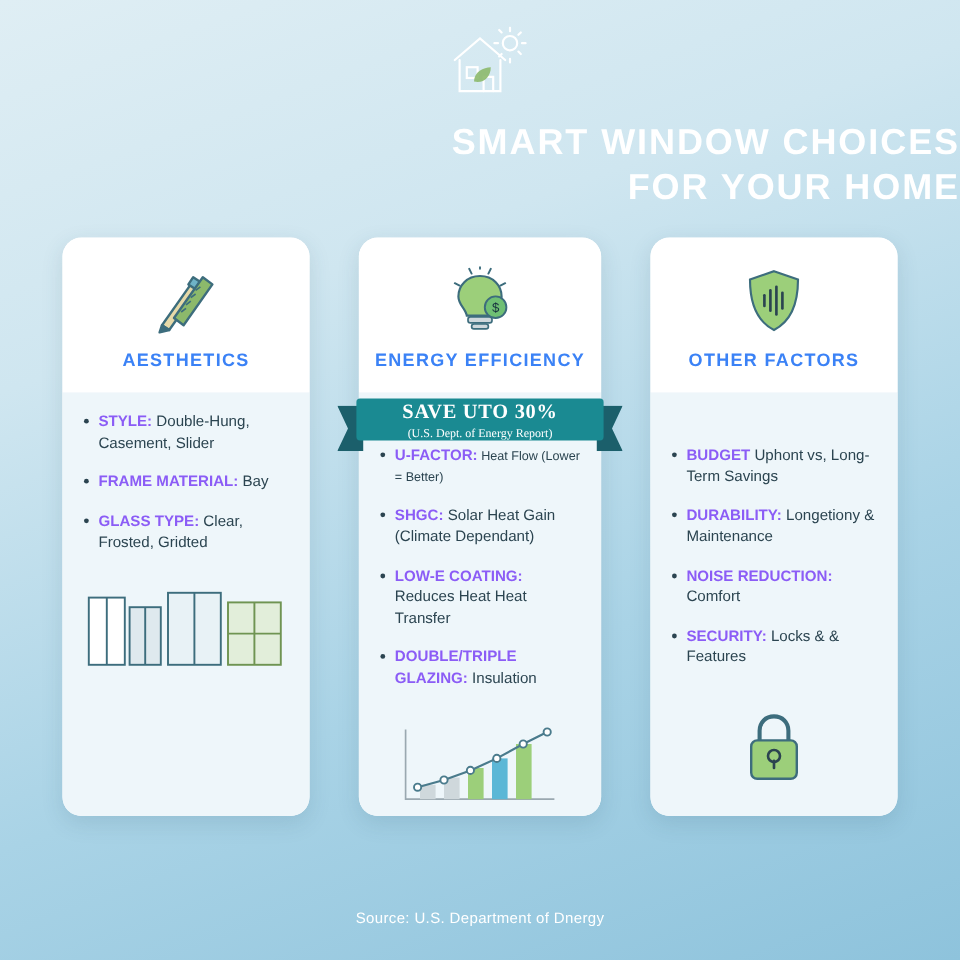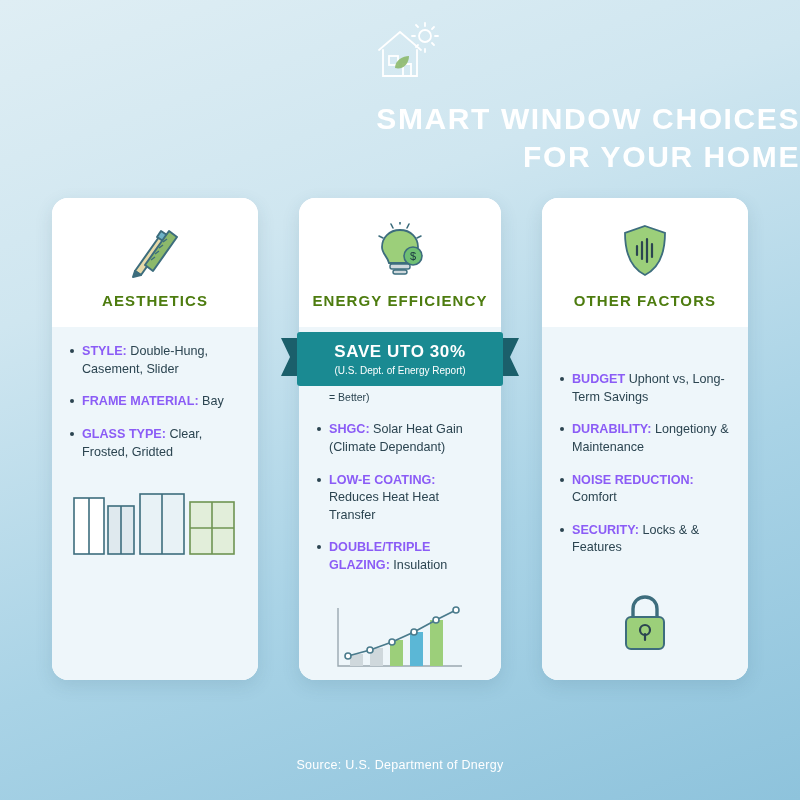--- a/index.html
+++ b/index.html
@@ -72,21 +72,21 @@
     height: 62px;
     display: flex;
     align-items: center;
     justify-content: center;
   }
   .card-title {
     margin-top: 10px;
     font-size: 15px;
     font-weight: bold;
     letter-spacing: 1.1px;
-    color: #4d7c0f;
+    color: #3b82f6;
     padding-bottom: 18px;
   }
   .card-body {
     flex: 1;
     background: #eef6fa;
     padding: 16px 16px 8px 16px;
     position: relative;
   }
   .card.mid .card-body { padding-top: 44px; }
   .card.right .card-body { padding-top: 44px; }
@@ -121,22 +121,23 @@
   .b-small {
     font-size: 10.5px;
   }
 
   
   .ribbon {
     position: absolute;
     top: 332px;
     left: 281px;
     width: 238px;
-    height: 54px;
+    height: 35px;
     z-index: 5;
+    font-family: Liberation Serif, serif;
   }
   .ribbon .tail-l, .ribbon .tail-r {
     position: absolute;
     top: 6px;
     width: 22px;
     height: 38px;
     background: #1b5f6b;
   }
   .ribbon .tail-l { left: 0; clip-path: polygon(0 0, 100% 0, 100% 100%, 0 100%, 9px 50%); }
   .ribbon .tail-r { right: 0; clip-path: polygon(0 0, 100% 0, 13px 50%, 100% 100%, 0 100%); }

